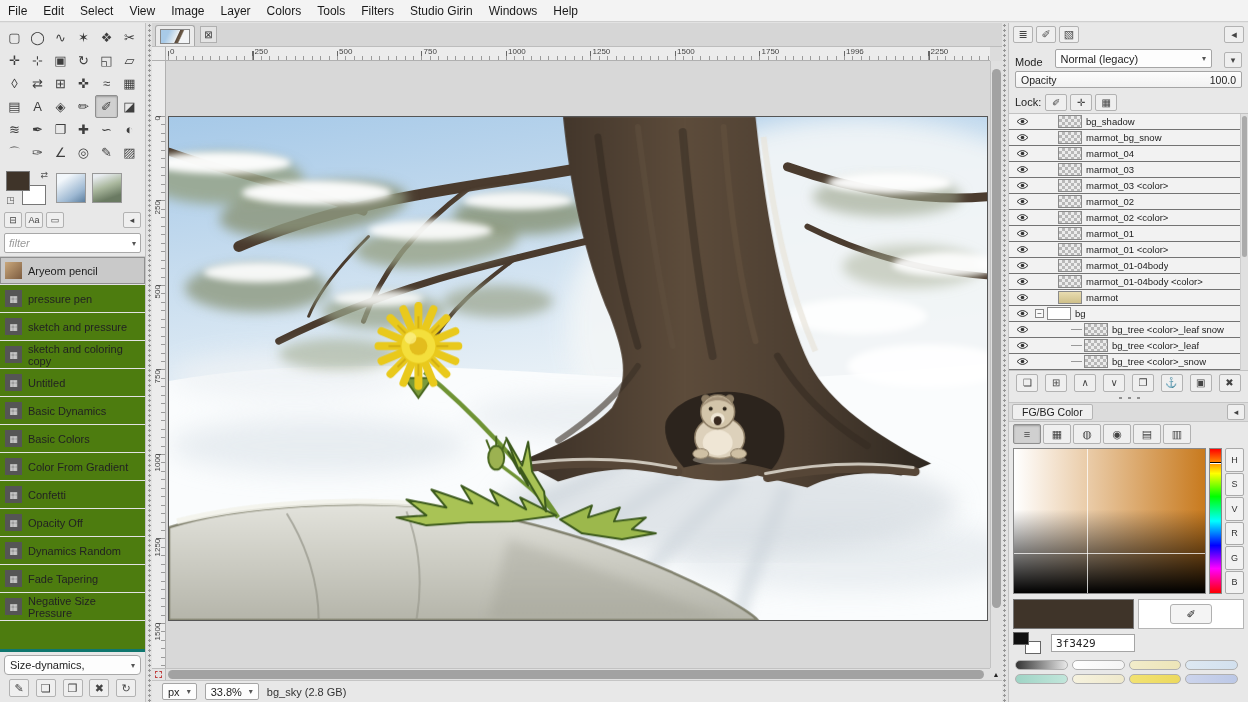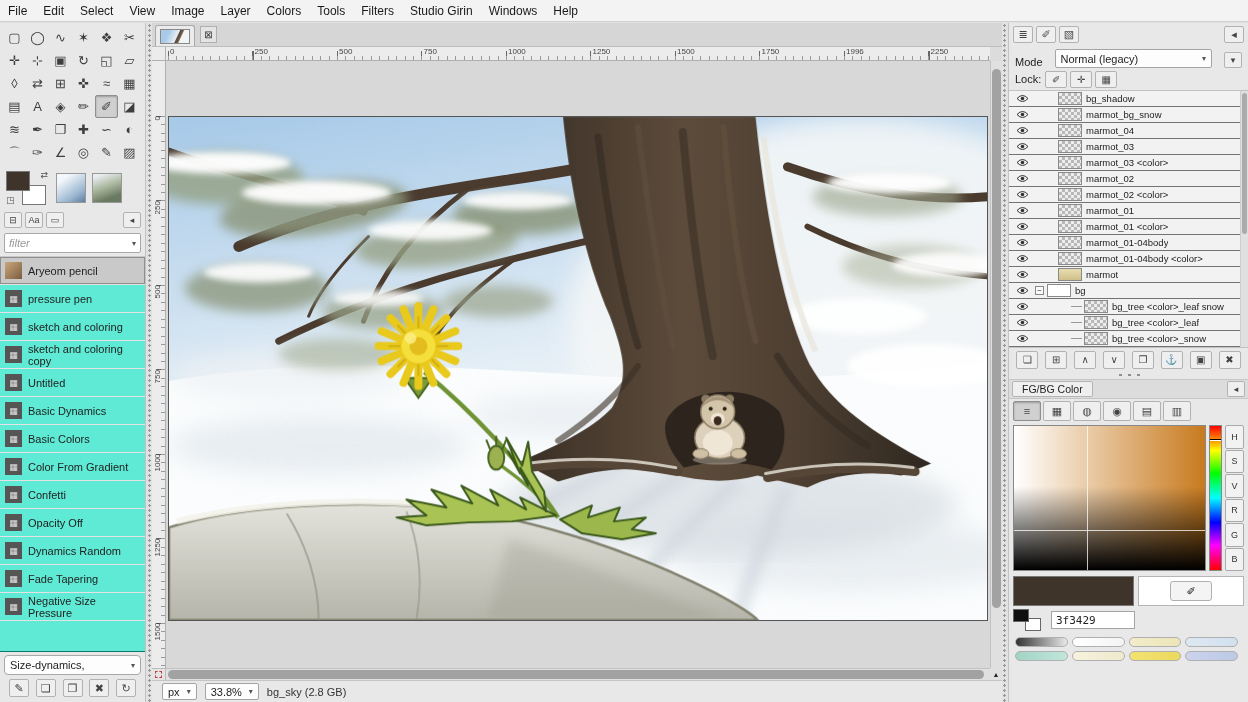--- a/index.html
+++ b/index.html
@@ -26,21 +26,21 @@
   .preview-thumb{width:30px;height:30px;border:1px solid #999;flex:none}
   .brush-preview{background:linear-gradient(145deg,#f2f7fb 20%,#9db8d2 70%,#5d7f9f)}
   .pattern-preview{background:linear-gradient(160deg,#e8ecf0 10%,#aab89e 45%,#6a7a62 80%)}
   .mini-toolbar{display:flex;align-items:center;gap:3px;padding:0 4px;height:20px}
   .small-btn{min-width:18px;height:16px;border:1px solid #b2b2b2;background:#efefef;border-radius:2px;font-size:9px;display:flex;align-items:center;justify-content:center;color:#444;padding:0 2px}
   .flex-spacer{flex:1}
   .filter-combo{margin:3px 4px;height:20px;border:1px solid #a8a8a8;background:#fff;display:flex;align-items:center;padding:0 4px;border-radius:2px}
   .filter-combo input{border:none;outline:none;flex:1;min-width:0;font:italic 11px "Liberation Sans",sans-serif;color:#333;background:transparent}
   .filter-combo input::placeholder{color:#999}
   .arrow{font-size:8px;color:#555;margin-left:3px}
-  .dyn-list{flex:1;background:#5eead4;border-top:1px solid #c8c8c8;border-bottom:1px solid #0f766e;display:flex;flex-direction:column;overflow:hidden}
+  .dyn-list{flex:1;background:#4d7c0f;border-top:1px solid #c8c8c8;border-bottom:3px solid #0f766e;display:flex;flex-direction:column;overflow:hidden}
   .dyn-row{flex:1;max-height:28px;min-height:21px;display:flex;align-items:center;gap:6px;padding:0 5px;border-bottom:1px solid #e3e3e3;font-size:11px}
   .dyn-row.active{background:#c9c9c9;box-shadow:inset 0 0 0 1px #8f8f8f}
   .dyn-icon{width:17px;height:17px;background:#555;color:#e4e4e4;font-size:9px;display:flex;align-items:center;justify-content:center;flex:none}
   .dyn-row[data-icon="photo"] .dyn-icon{background:linear-gradient(135deg,#caa87c,#7c5c40);color:transparent}
   .footer-combo{margin:3px 4px;height:20px;border:1px solid #a8a8a8;background:#fdfdfd;display:flex;align-items:center;padding:0 5px;font-size:11px;border-radius:4px}
   .footer-combo .fc-label{flex:1;overflow:hidden;white-space:nowrap}
   .toolbox-footer{height:24px;display:flex;align-items:center;justify-content:space-between;padding:0 9px 4px}
   .toolbox-footer .small-btn{width:20px;height:18px;font-size:11px}
 
   
@@ -305,21 +305,21 @@
         <div class="dyn-row active" data-icon="photo">
         <span class="dyn-icon"></span>
         <span class="dyn-label">Aryeom pencil</span>
       </div>
         <div class="dyn-row">
         <span class="dyn-icon">▦</span>
         <span class="dyn-label">pressure pen</span>
       </div>
         <div class="dyn-row">
         <span class="dyn-icon">▦</span>
-        <span class="dyn-label">sketch and coloring</span>
+        <span class="dyn-label">sketch and pressure</span>
       </div>
         <div class="dyn-row">
         <span class="dyn-icon">▦</span>
         <span class="dyn-label">sketch and coloring copy</span>
       </div>
         <div class="dyn-row">
         <span class="dyn-icon">▦</span>
         <span class="dyn-label">Untitled</span>
       </div>
         <div class="dyn-row">
@@ -635,20 +635,26 @@
 
     <div class="mode-row">
       <span class="lbl">Mode</span>
       <div class="combo mode-combo">
         <span>Normal (legacy)</span>
         <span class="arrow">▾</span>
       </div>
       <button class="small-btn">▾</button>
     </div>
 
+    <div class="opacity-row">
+      <div class="spin-scale">
+        <span>Opacity</span>
+        <span>100.0</span>
+      </div>
+    </div>
 
     <div class="lock-row">
       <span class="lbl">Lock:</span>
       <div style="display:flex;gap:3px">
           <button class="small-btn">
             <span>✐</span>
           </button>
           <button class="small-btn">
             <span>✛</span>
           </button>

